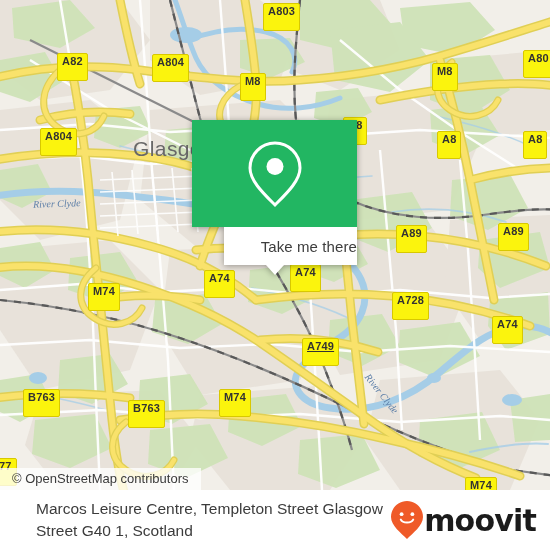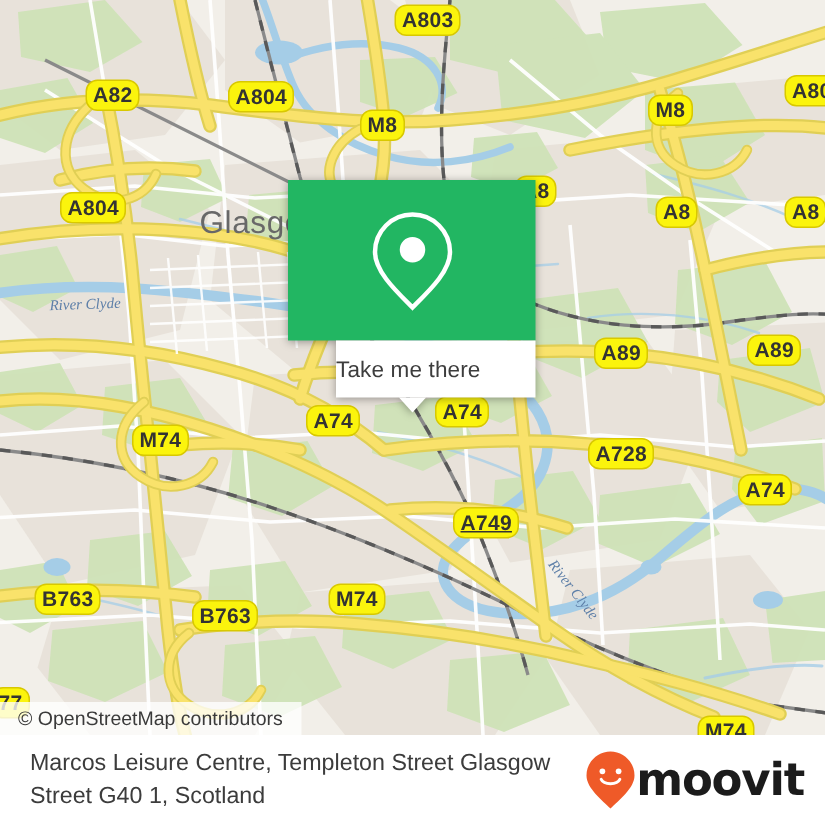--- a/index.html
+++ b/index.html
@@ -34,27 +34,27 @@
     top: 0;
     display: block;
   }
 
   
   .shield {
     position: absolute;
     background: #f7f70a;
     background: #fbf40d;
     border: 1.5px solid #d8c800;
-    border-radius: 8px;
+    border-radius: 2px;
     color: #333333;
     font-family: "Liberation Sans", sans-serif;
-    font-size: 14px;
+    font-size: 11px;
     font-weight: bold;
     line-height: 1;
-    padding: 2px 4px 3px 4px;
+    padding: 2px 4px 13px 4px;
     white-space: nowrap;
     letter-spacing: 0.2px;
     box-sizing: border-box;
   }
 
   .place-label {
     position: absolute;
     color: #686868;
     font-family: "Liberation Sans", sans-serif;
     font-size: 21px;
@@ -83,21 +83,21 @@
     height: 107px;
     display: flex;
     align-items: center;
     justify-content: center;
   }
   #popup-white {
     background: #ffffff;
     height: 38px;
     display: flex;
     align-items: center;
-    justify-content: flex-start;
+    justify-content: flex-end;
     margin-left: 32px;
   }
   #popup-cta-label {
     color: #3d3d3d;
     font-family: "Liberation Sans", sans-serif;
     font-size: 15px;
     letter-spacing: 0.1px;
   }
   #popup-tail {
     position: absolute;
@@ -137,20 +137,21 @@
     align-items: center;
     overflow: hidden;
   }
   #footer-text {
     flex: 1 1 auto;
     padding-left: 20px;
     color: #3c3c3c;
     font-family: "Liberation Sans", sans-serif;
     font-size: 15.5px;
     line-height: 1.42;
+    margin-left: 16px;
   }
   #footer-text div { white-space: nowrap; }
   #brand {
     flex: 0 0 auto;
     display: flex;
     align-items: center;
     padding-right: 14px;
   }
   #brand-wordmark {
     color: #1b1b1b;

